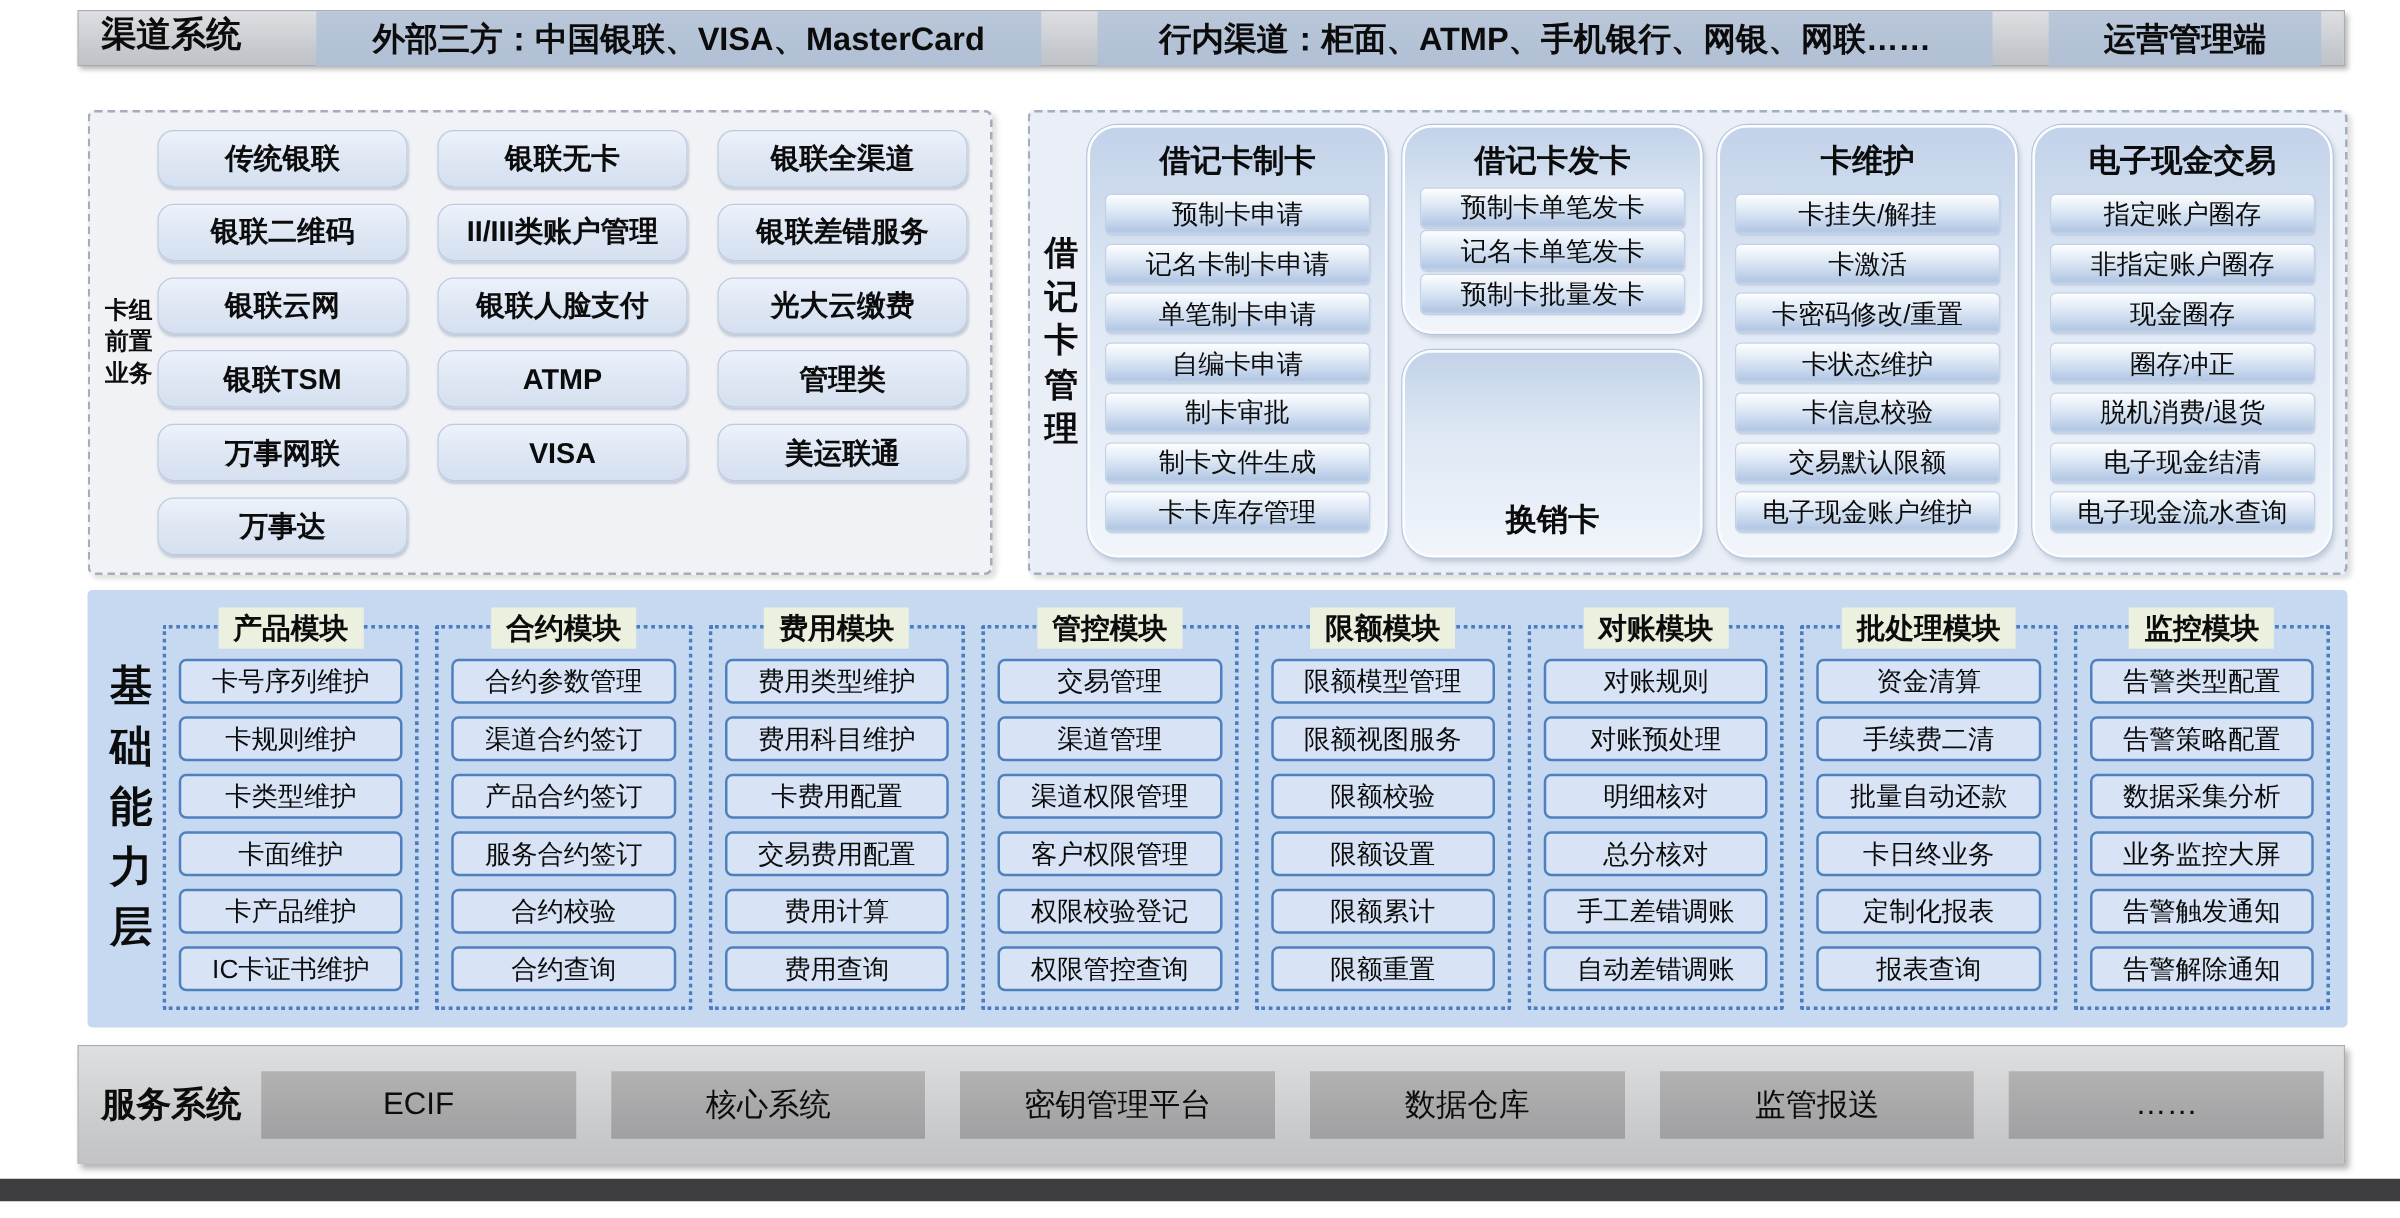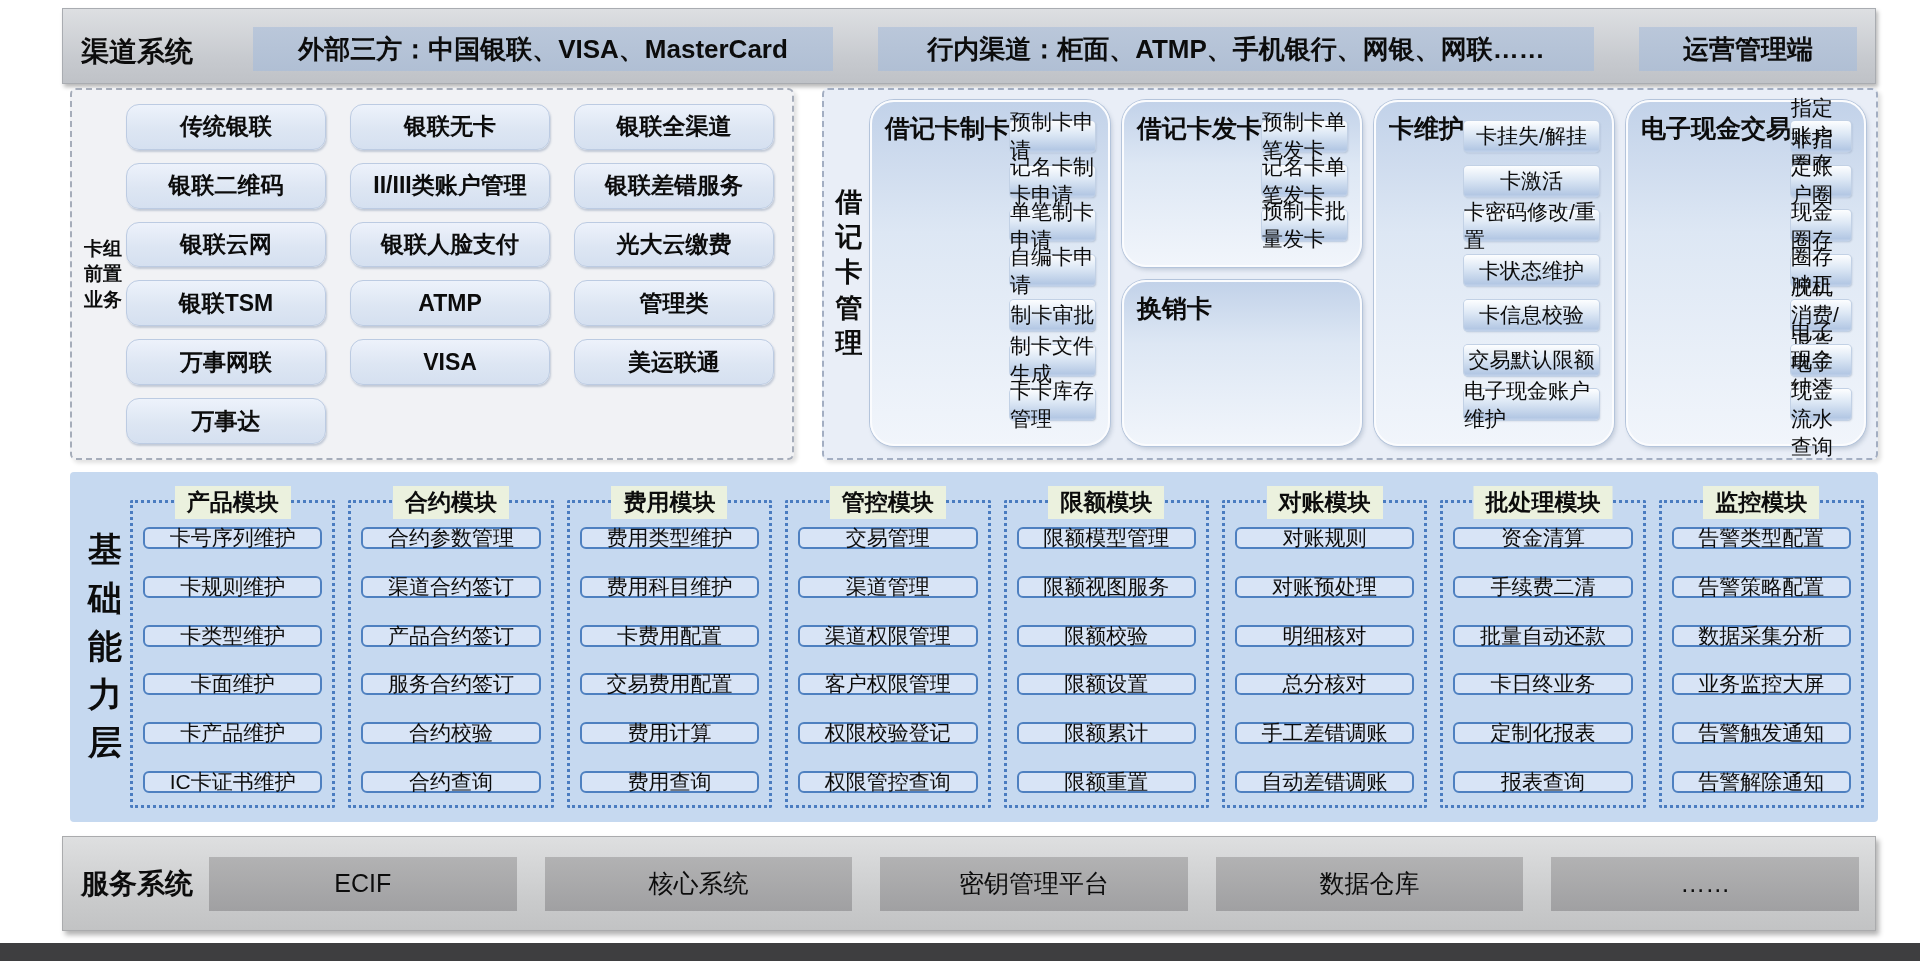--- a/index.html
+++ b/index.html
@@ -1,24 +1,24 @@
 <!DOCTYPE html>
 <html><head>
 <meta charset="utf-8">
 <style>
   * { box-sizing: border-box; margin: 0; padding: 0; }
   html,body { width:1920px; height:974px; background:#ffffff; overflow:hidden;
     font-family:"Liberation Sans", sans-serif; color:#0c0c0c; }
   .abs { position:absolute; }
 
   
-  .channel-bar { left:62px; top:8px; width:1814px; height:76px;
+  .channel-bar { left:62px; top:8px; width:1814px; height:45px;
     background:linear-gradient(180deg,#dddfe2 0%,#c6c9ce 70%,#bfc2c7 100%);
     border:1px solid #a9acb1; box-shadow:2px 3px 4px rgba(0,0,0,.28);
-    display:flex; align-items:flex-end; padding:0 10px 12px 18px; }
+    display:flex; align-items:flex-start; padding:0 10px 0 18px; }
   .channel-label { font-size:28px; font-weight:bold; width:126px; flex:0 0 auto; }
   .channel-item { height:44px; background:linear-gradient(180deg,#bac7da,#b0bfd4);
     display:flex; align-items:center; justify-content:center;
     font-size:26px; font-weight:bold; }
   .channel-item.c1 { flex:0 0 580px; margin-left:46px; }
   .channel-item.c2 { flex:0 0 716px; margin-left:auto; }
   .channel-item.c3 { flex:0 0 218px; margin-left:auto; margin-right:8px; }
 
   
   .dashed-panel { border:2px dashed #a6adba; border-radius:6px;
@@ -39,41 +39,41 @@
 
   .debit { left:822px; top:88px; width:1056px; height:372px;
     background:#e9eef7; border-color:#a3aec2; padding:10px 10px 12px 4px; }
   .debit .v-label { width:42px; font-size:27px; line-height:1.3; }
   .debit-groups { flex:1; display:flex; gap:12px; }
   .dcol { flex:1; display:flex; flex-direction:column; gap:13px; }
   .dgroup { flex:1; border-radius:24px;
     background:linear-gradient(180deg,#c2d2e9 0%,#dde7f4 38%,#f1f5fb 100%);
     border:2px solid #fbfcfe;
     box-shadow:0 0 0 1px #b4c4db, 2px 3px 4px rgba(90,110,140,.28);
-    padding:5px 13px 10px; display:flex; flex-direction:row; }
+    padding:5px 13px 10px; display:flex; flex-direction:column;justify-content:flex-end; }
   .dgroup-title { font-size:25px; font-weight:bold; text-align:center; padding:5px 0 2px; }
   .dgroup-items { flex:1; display:flex; flex-direction:column; justify-content:space-evenly; }
   .ditem { height:31px; border-radius:4px;
     background:linear-gradient(180deg,#fdfeff 0%,#dde8f5 42%,#b4c8e4 92%,#c2d2ea 100%);
     box-shadow:0 0 0 1px #c2d1e5, 1px 1px 2px rgba(80,100,130,.3);
     display:flex; align-items:center; justify-content:center; font-size:21px; }
 
   
   .capability { left:70px; top:472px; width:1808px; height:350px;
     background:#c6d9f0; border-radius:4px; display:flex;
     padding:12px 14px 14px 10px; }
   .capability .v-label { width:50px; font-size:34px; line-height:1.42; }
   .modules { flex:1; display:flex; gap:13px; padding-top:16px; }
   .module { flex:1; position:relative; border:3px dotted #4a7cc0; border-radius:2px;
     padding:24px 10px 12px; display:flex; flex-direction:column;
     justify-content:space-between; gap:9px;text-align:center; }
   .module-title { position:absolute; top:-17px; left:50%; transform:translateX(-50%);
     background:#ebf1de; padding:1px 12px; font-size:23px; font-weight:bold;
     white-space:nowrap; }
-  .mitem { height:22px; background:#d8e4f6; border:2px solid #4e80c0; border-radius:6px;
+  .mitem { height:36px; background:#d8e4f6; border:2px solid #4e80c0; border-radius:6px;
     display:flex; align-items:center; justify-content:center; font-size:21px; }
 
   
   .service-bar { left:62px; top:836px; width:1814px; height:95px;
     background:linear-gradient(180deg,#dedfe0 0%,#c9cacb 70%,#c2c3c4 100%);
     border:1px solid #aaabad; box-shadow:3px 4px 5px rgba(0,0,0,.3);
     display:flex; align-items:center; padding:0 16px 0 18px; }
   .service-label { font-size:28px; font-weight:bold; width:128px; flex:0 0 auto; }
   .service-items { flex:1; display:flex; gap:28px; }
   .service-item { flex:1; height:54px;
@@ -271,18 +271,19 @@
 
       <div class="service-item">ECIF</div>
 
       <div class="service-item">核心系统</div>
 
 
       <div class="service-item">密钥管理平台</div>
 
       <div class="service-item">数据仓库</div>
 
+      <div class="service-item">监管报送</div>
 
       <div class="service-item">……</div>
     </div>
 </div>
 
 <div class="abs footer-band"></div>
 
 </body></html>

